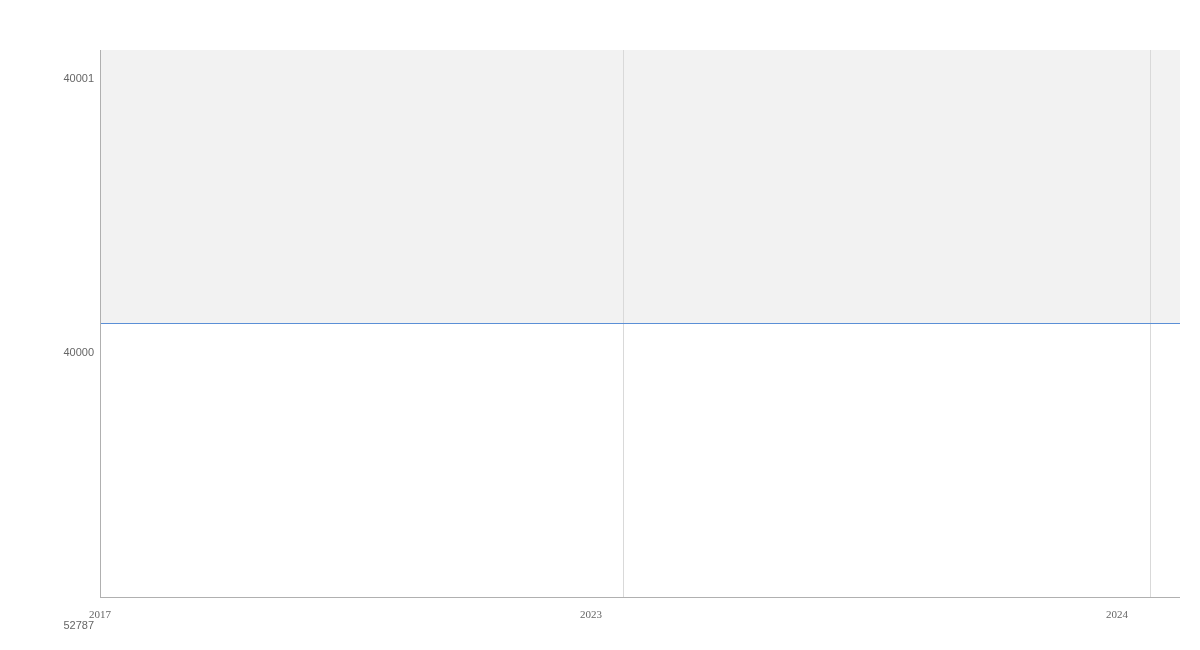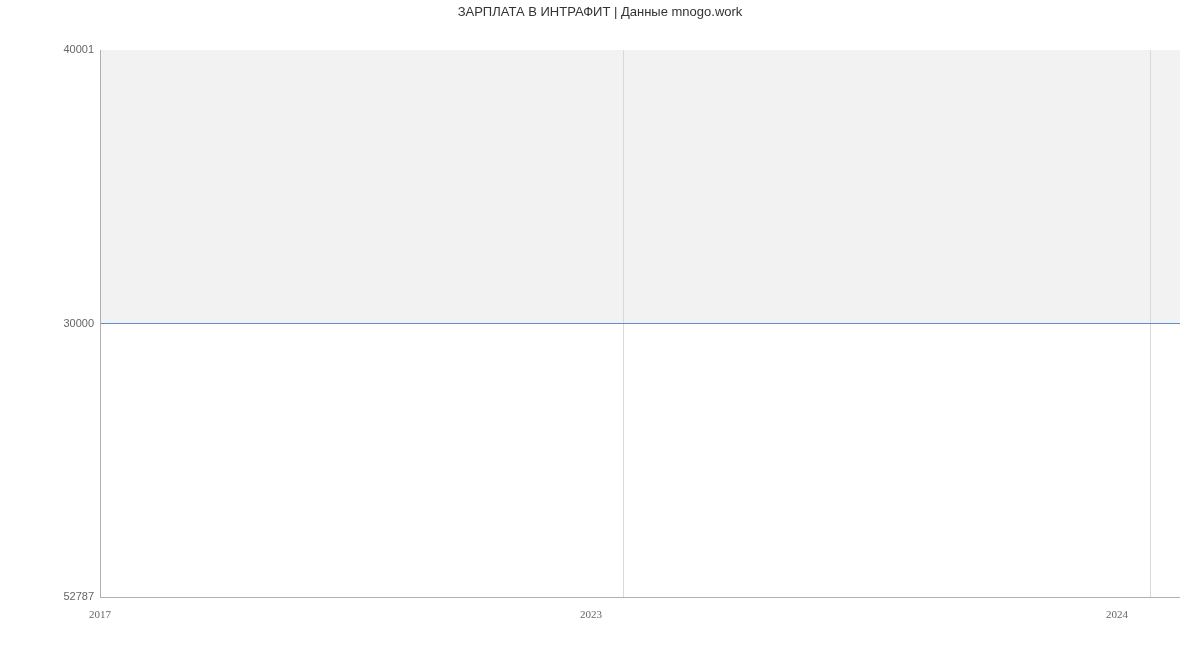--- a/index.html
+++ b/index.html
@@ -59,49 +59,49 @@
     height: 548px;
     border-left: 1px solid #d9d9d9;
   }
   .ylabel {
     position: absolute;
     right: 1106px; 
     width: 90px;
     text-align: right;
     font-size: 11px;
     color: #666;
+    margin-top: 29px;
   }
   .xlabel {
     position: absolute;
     top: 608px;
     font-size: 11px;
     color: #666;
     transform: translateX(-50%);
     white-space: nowrap;
     font-family: Liberation Serif, serif;
   }
 </style>
 </head>
 <body>
 
 <div class="wrap">
 
-  <div class="title">ЗАРПЛАТА В ИНТРАФИТ | Данные mnogo.work</div>
 
   <div class="area"></div>
 
   <div class="xgrid" style="left:100px;"></div>
   <div class="xgrid" style="left:623px;"></div>
   <div class="xgrid" style="left:1150px;"></div>
 
   <div class="series-line"></div>
 
   <div class="plot"></div>
 
   <div class="ylabel" style="top:43px;">40001</div>
-  <div class="ylabel" style="top:317px;">30000</div>
+  <div class="ylabel" style="top:317px;">40000</div>
   <div class="ylabel" style="top:590px;">52787</div>
 
   <div class="xlabel" style="left:100px;">2017</div>
   <div class="xlabel" style="left:591px;">2023</div>
   <div class="xlabel" style="left:1117px;">2024</div>
 
 </div>
 
 </body></html>

